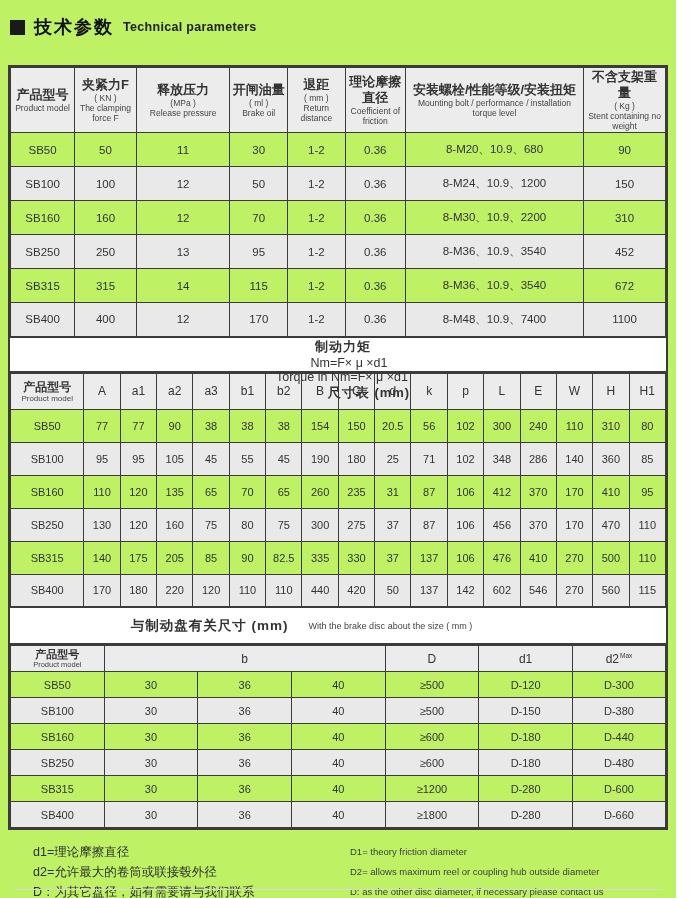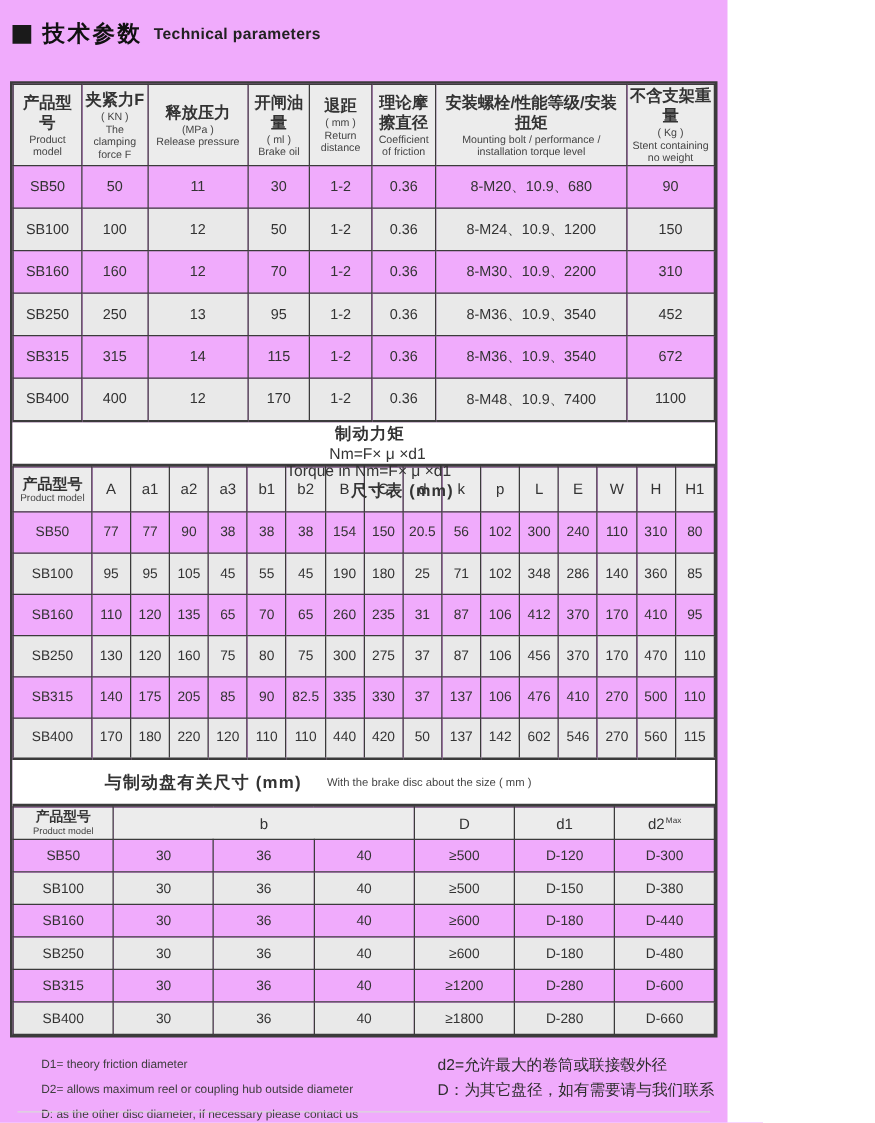--- a/index.html
+++ b/index.html
@@ -3,21 +3,21 @@
 <meta charset="utf-8">
 <style>
   :root{
     --border:#3b3b3b;
     --hbg:#ececec;
     --alt:#e9e9e9;
     --txt:#333333;
   }
   *{box-sizing:border-box;margin:0;padding:0;}
   body{background:#ffffff;font-family:"Liberation Sans",sans-serif;color:var(--txt);}
-  .page{width:582px;height:898px;background:#f0abfc;position:relative;overflow:hidden;}
+  .page{width:676px;height:898px;background:#bef264;position:relative;overflow:hidden;}
 
   
   .title-row{padding:16px 0 0 10px;display:flex;align-items:center;height:38px;}
   .sq{width:15px;height:15px;background:#1a1a1a;display:inline-block;margin-right:9px;}
   .t-cn{font-size:18px;font-weight:bold;color:#111;letter-spacing:2px;}
   .t-en{font-size:12.5px;font-weight:bold;color:#222;margin-left:9px;letter-spacing:.3px;}
 
   
   .tables{margin:27px 8px 0 8px;border:2px solid var(--border);}
   table{width:100%;border-collapse:collapse;table-layout:fixed;}
@@ -446,20 +446,21 @@
             <td>≥1800</td>
             <td>D-280</td>
             <td>D-660</td>
           </tr>
         </tbody>
     </table>
 
   </div>
 
   <div class="notes">
+    <div class="note-cn">d1=理论摩擦直径</div>
     <div class="note-en">D1= theory friction diameter</div>
     <div class="note-cn">d2=允许最大的卷筒或联接毂外径</div>
     <div class="note-en">D2= allows maximum reel or coupling hub outside diameter</div>
     <div class="note-cn">D：为其它盘径，如有需要请与我们联系</div>
     <div class="note-en">D: as the other disc diameter, if necessary please contact us</div>
   </div>
 
   <div class="bottom-rule"></div>
 
 </div>

